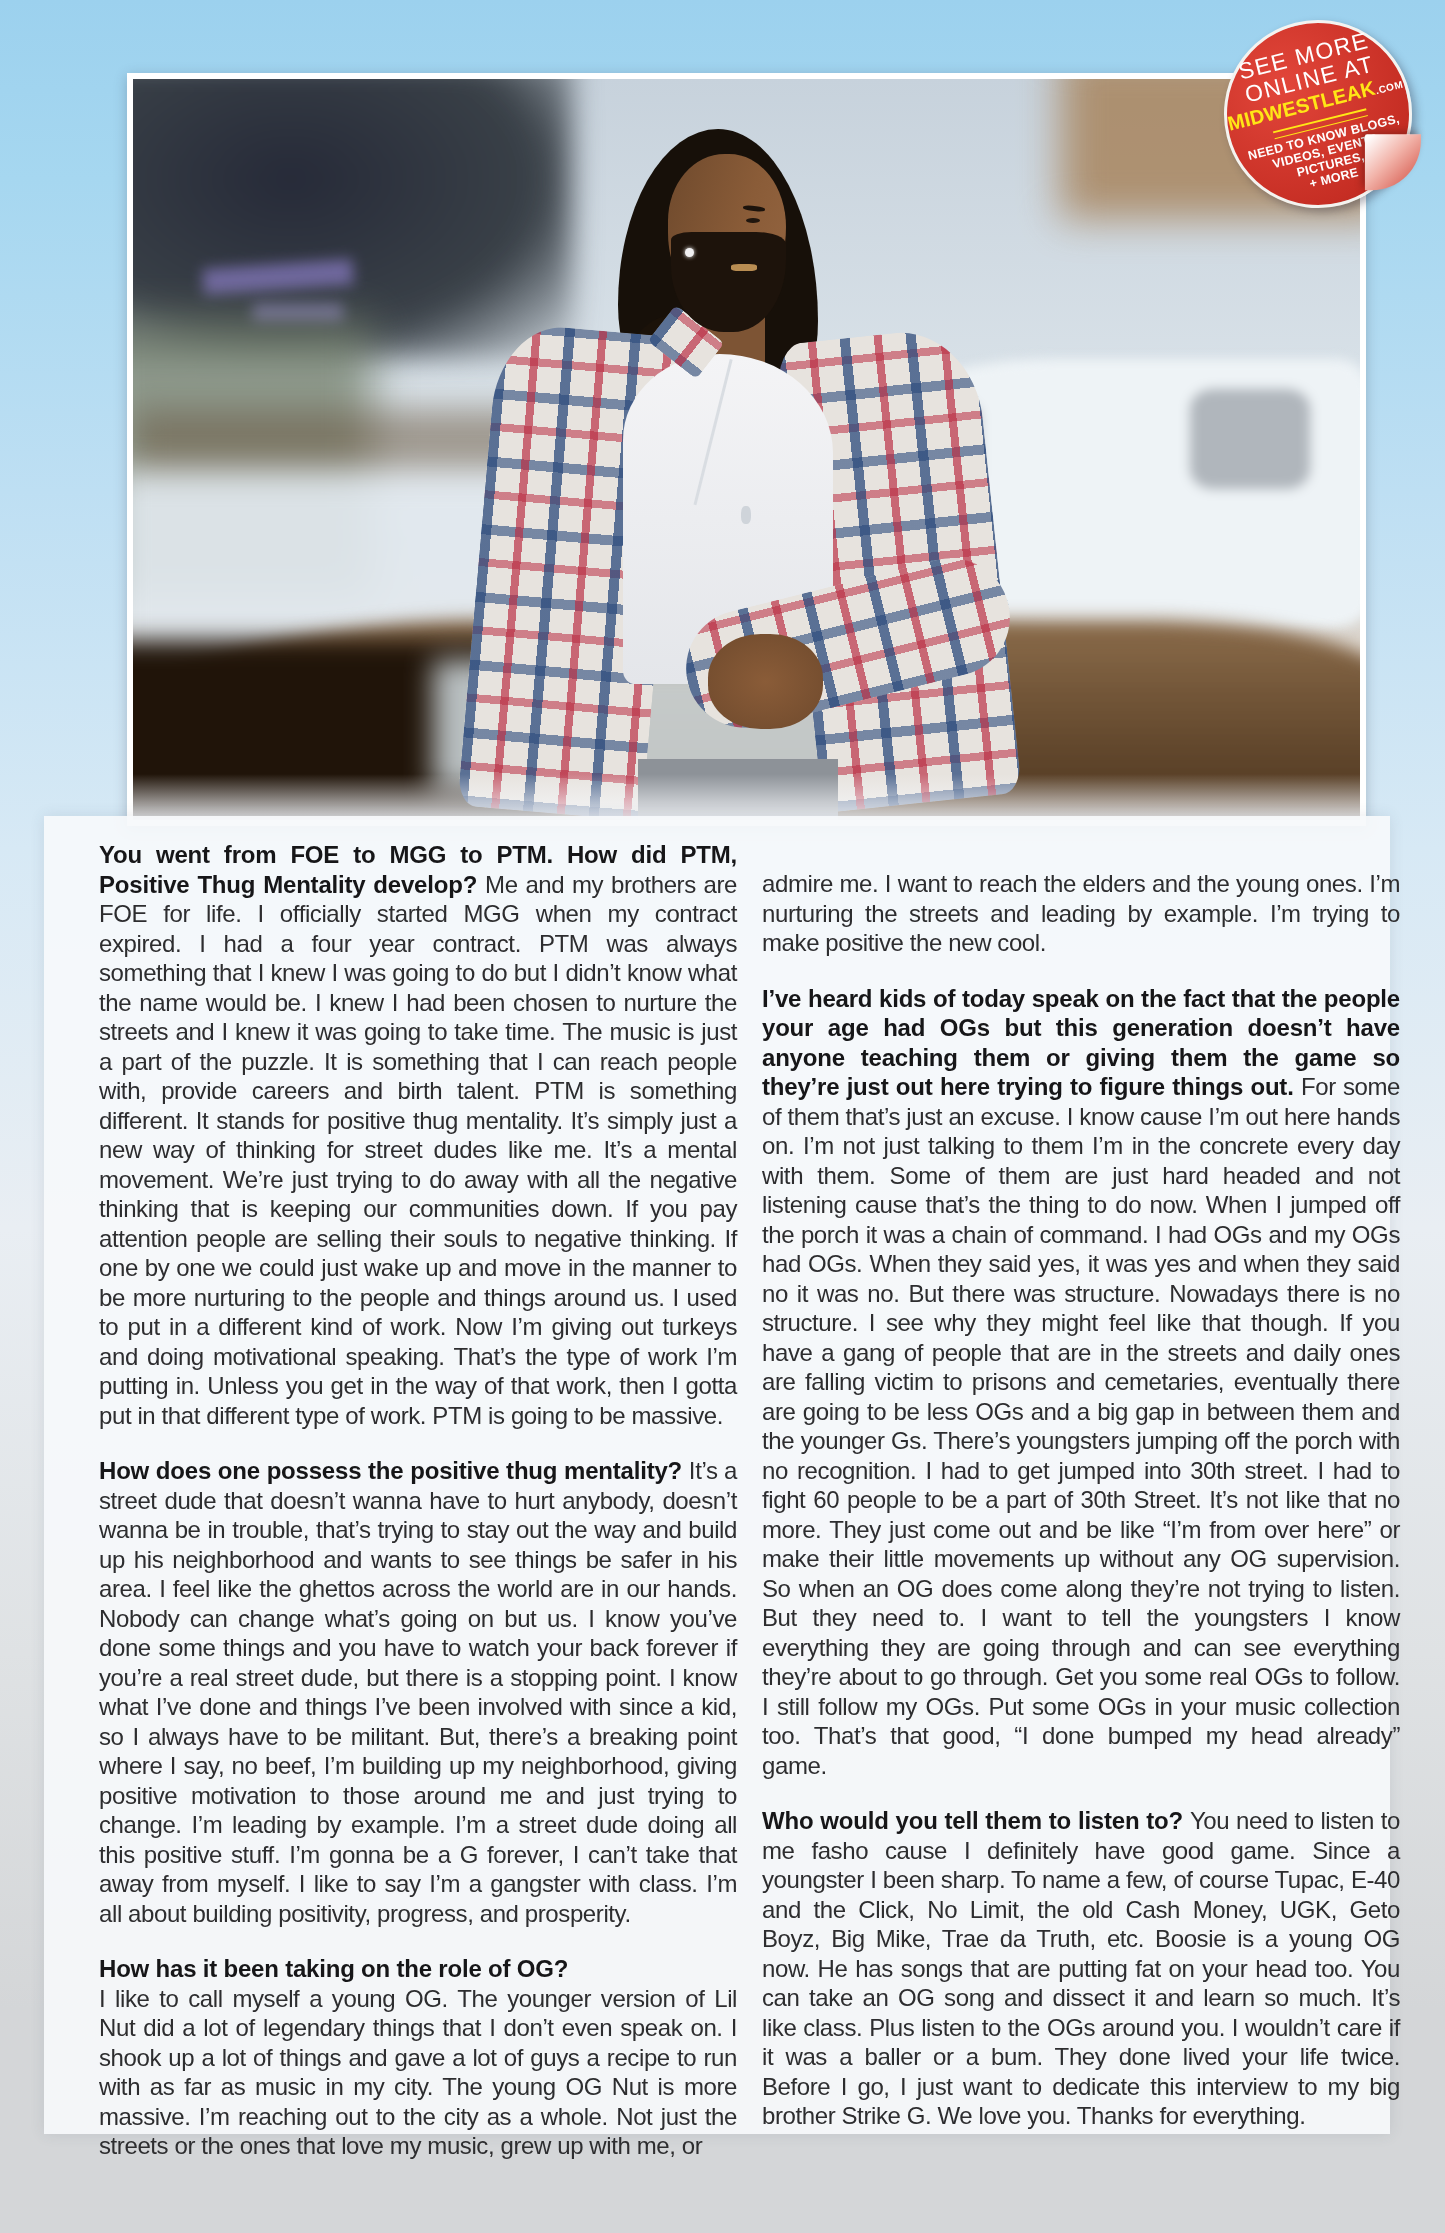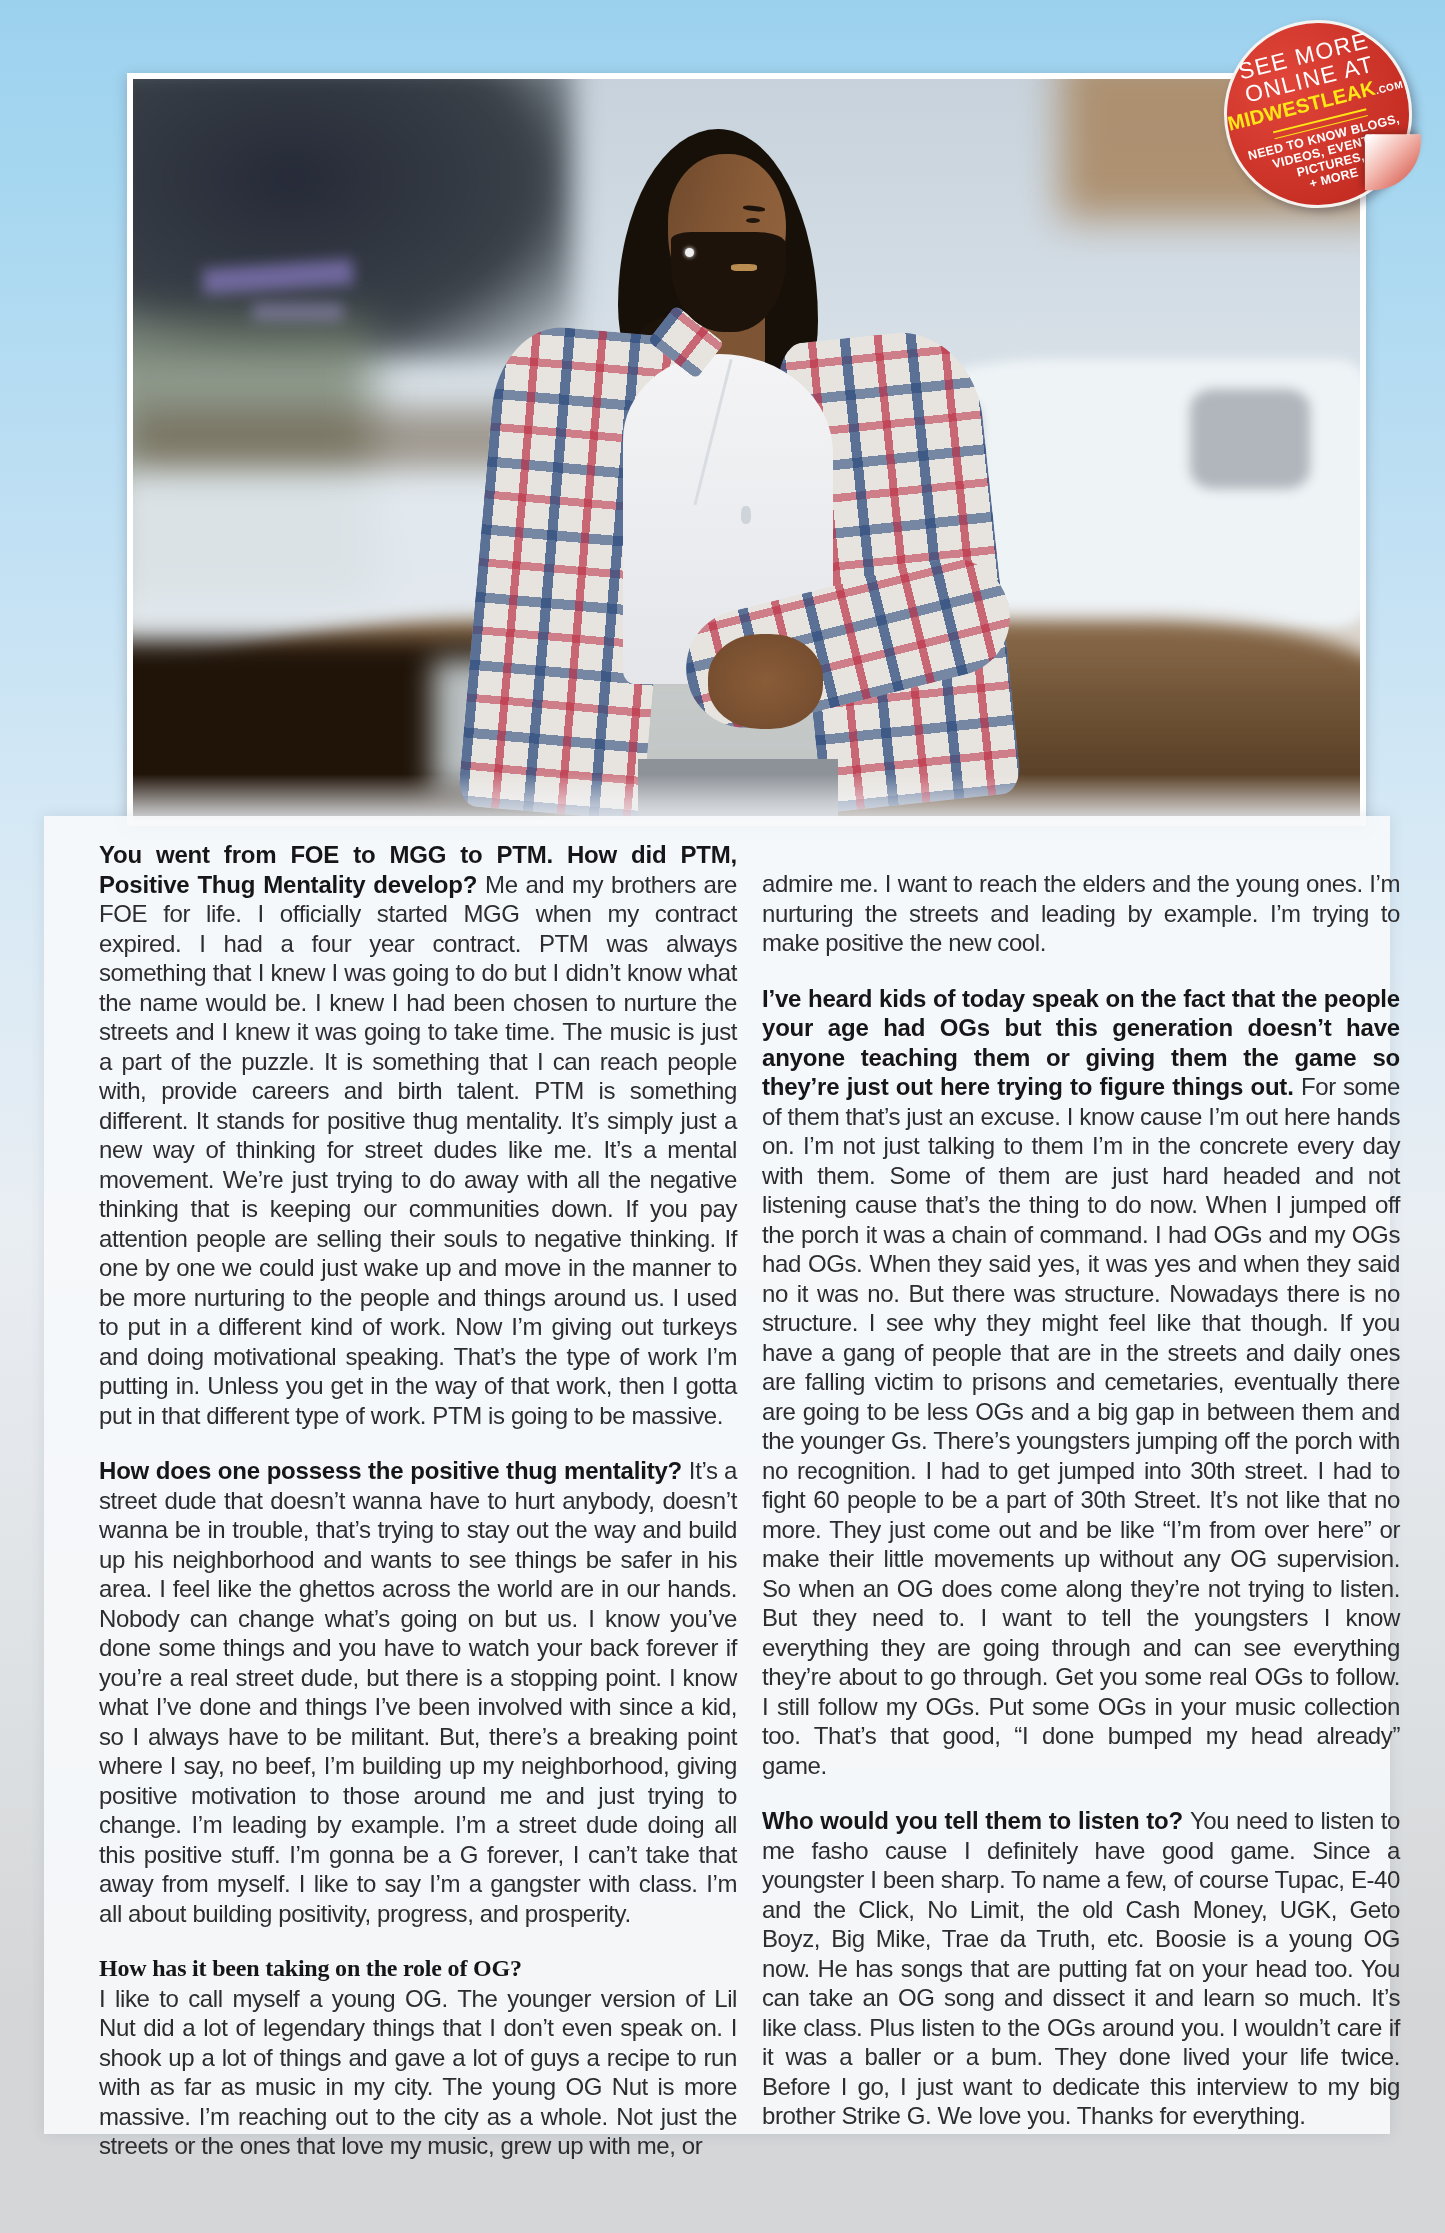--- a/index.html
+++ b/index.html
@@ -90,21 +90,21 @@
   }
   .col{position:absolute;top:840px;width:638px;z-index:3;}
   .col-left{left:72px;margin-left:27px;}
   .col-right{left:762px;margin-top:29px;}
   .block{
     margin:0 0 26px 0;font-size:24px;line-height:29.5px;color:#2d2d2f;
     text-align:justify;letter-spacing:-0.4px;
   }
   .q{font-weight:bold;color:#161618;letter-spacing:-0.2px;}
   .q::after{content:" ";}
-  .q--own-line{display:block;font-family:Liberation Serif, serif;}
+  .q--own-line{display:block;}
   .footer{
     margin-top:30px;text-align:center;font-weight:bold;color:#141416;
     font-size:41px;line-height:46px;letter-spacing:.5px;
   }
 </style>
 </head>
 <body>
 
 <div class="page">
 

